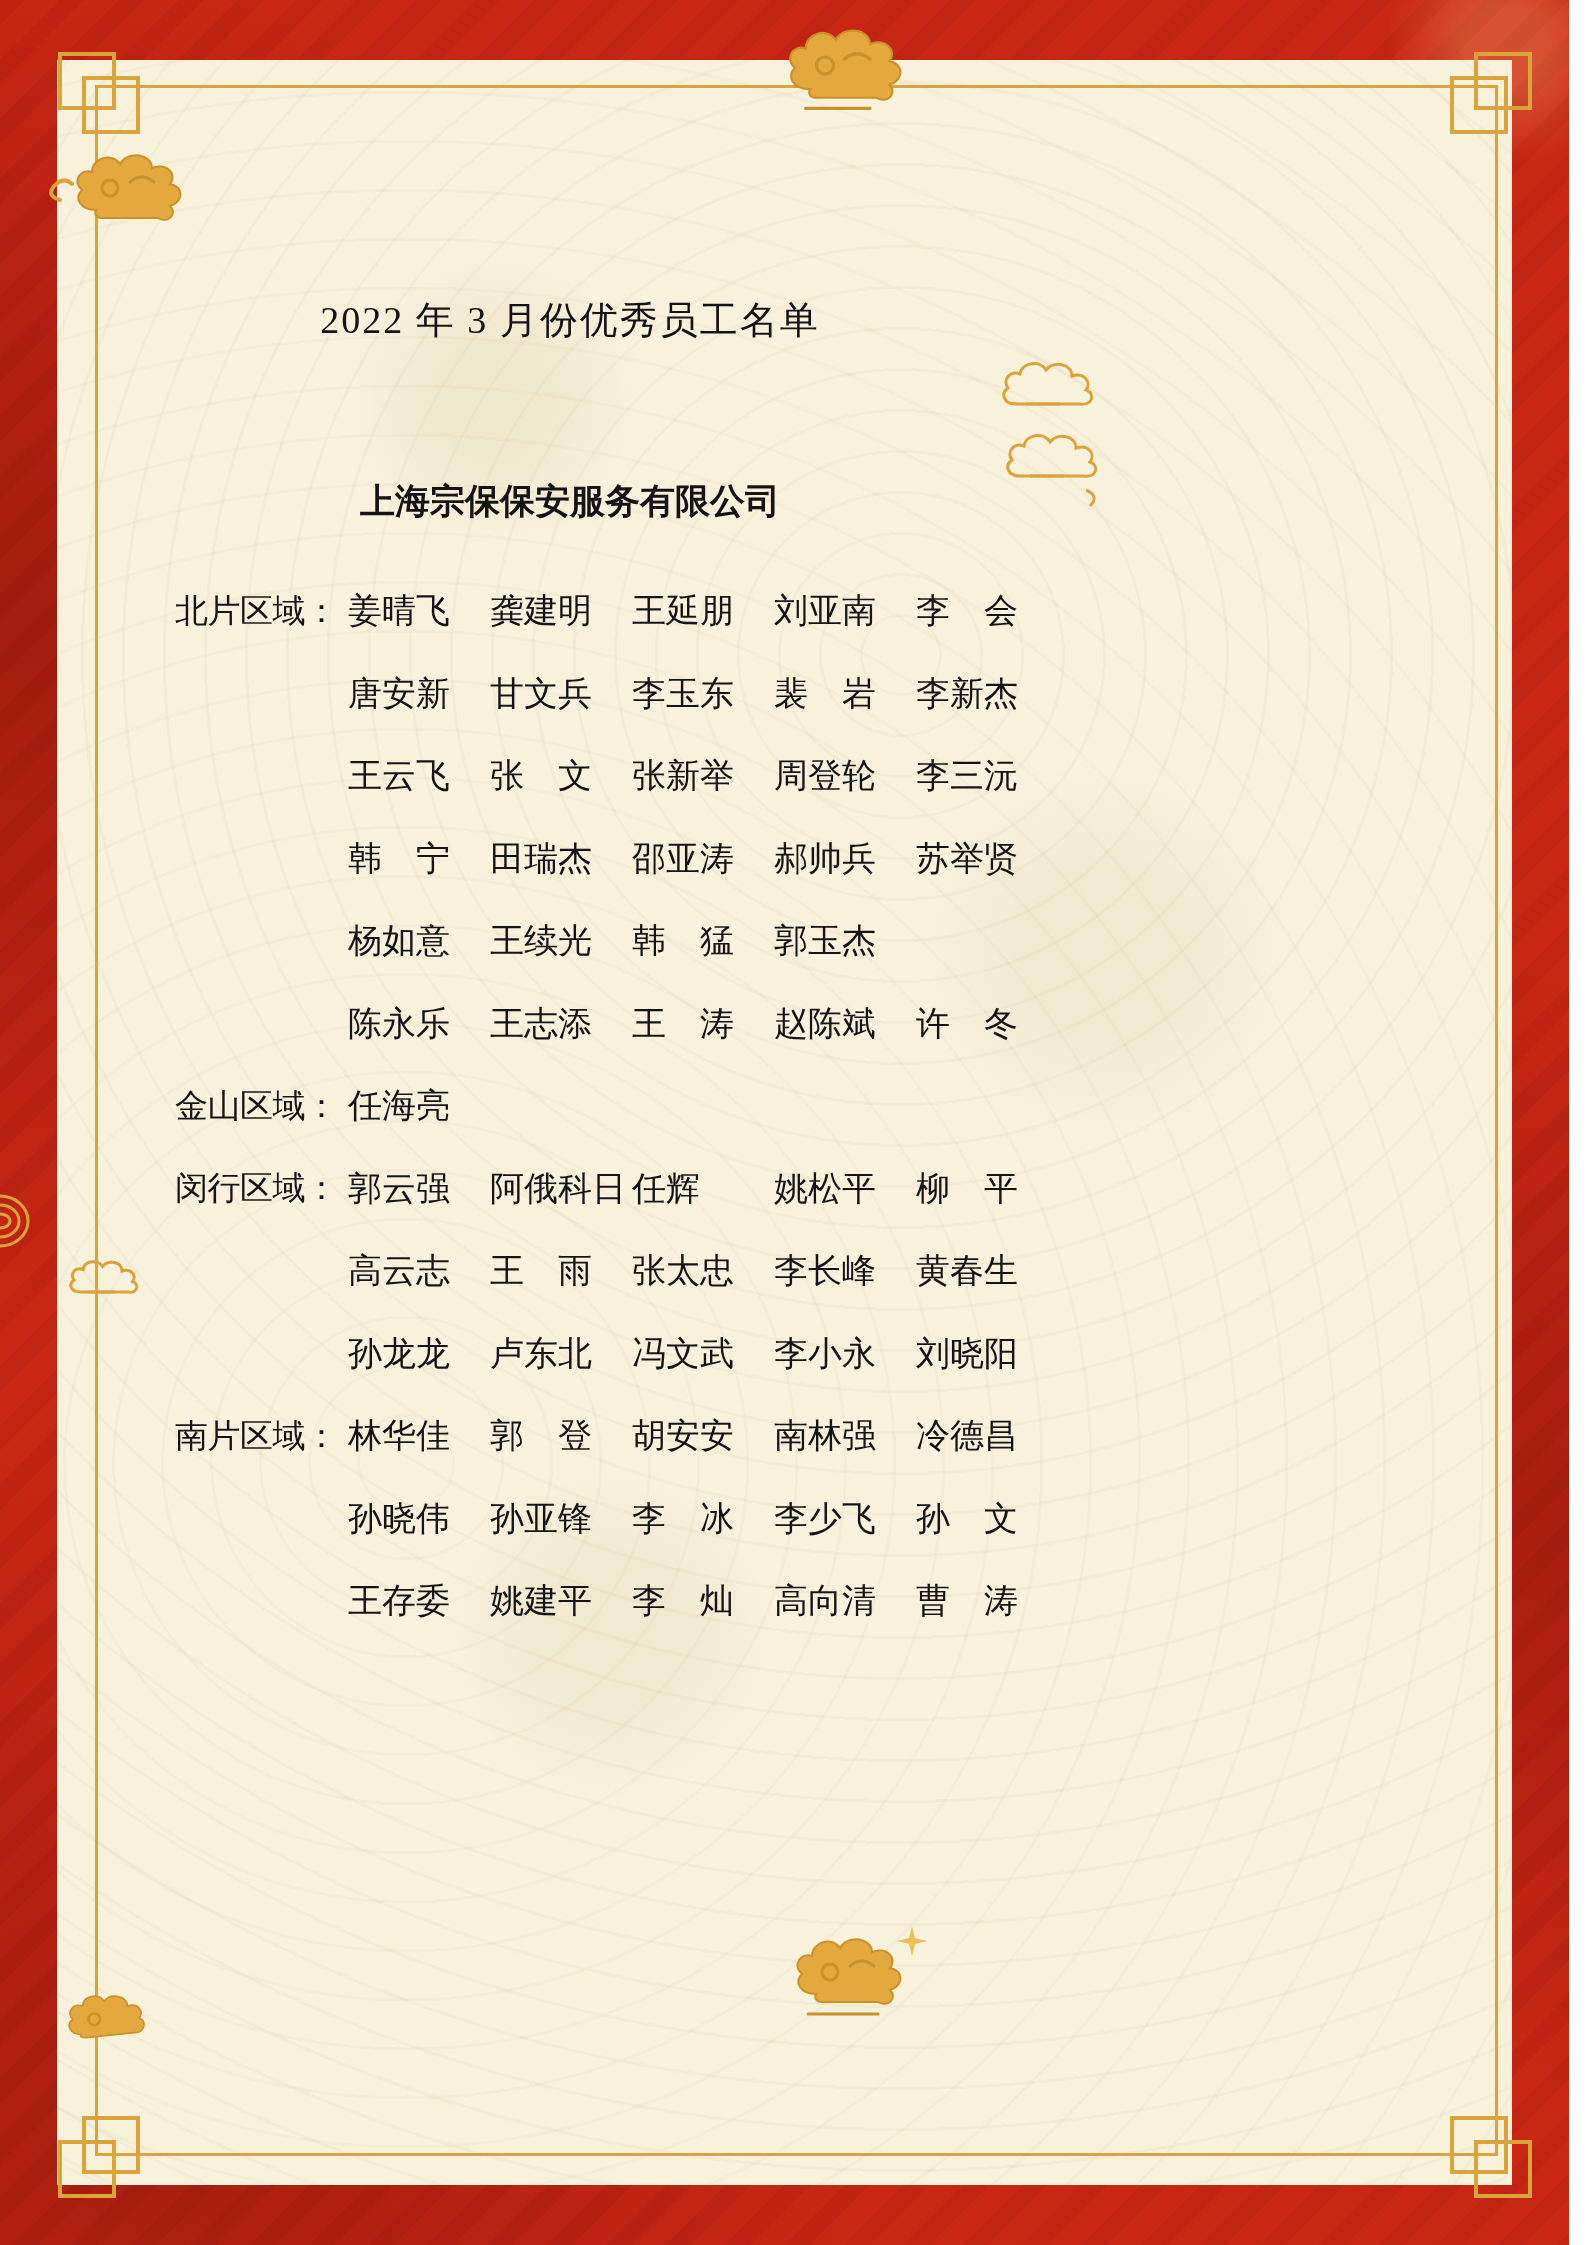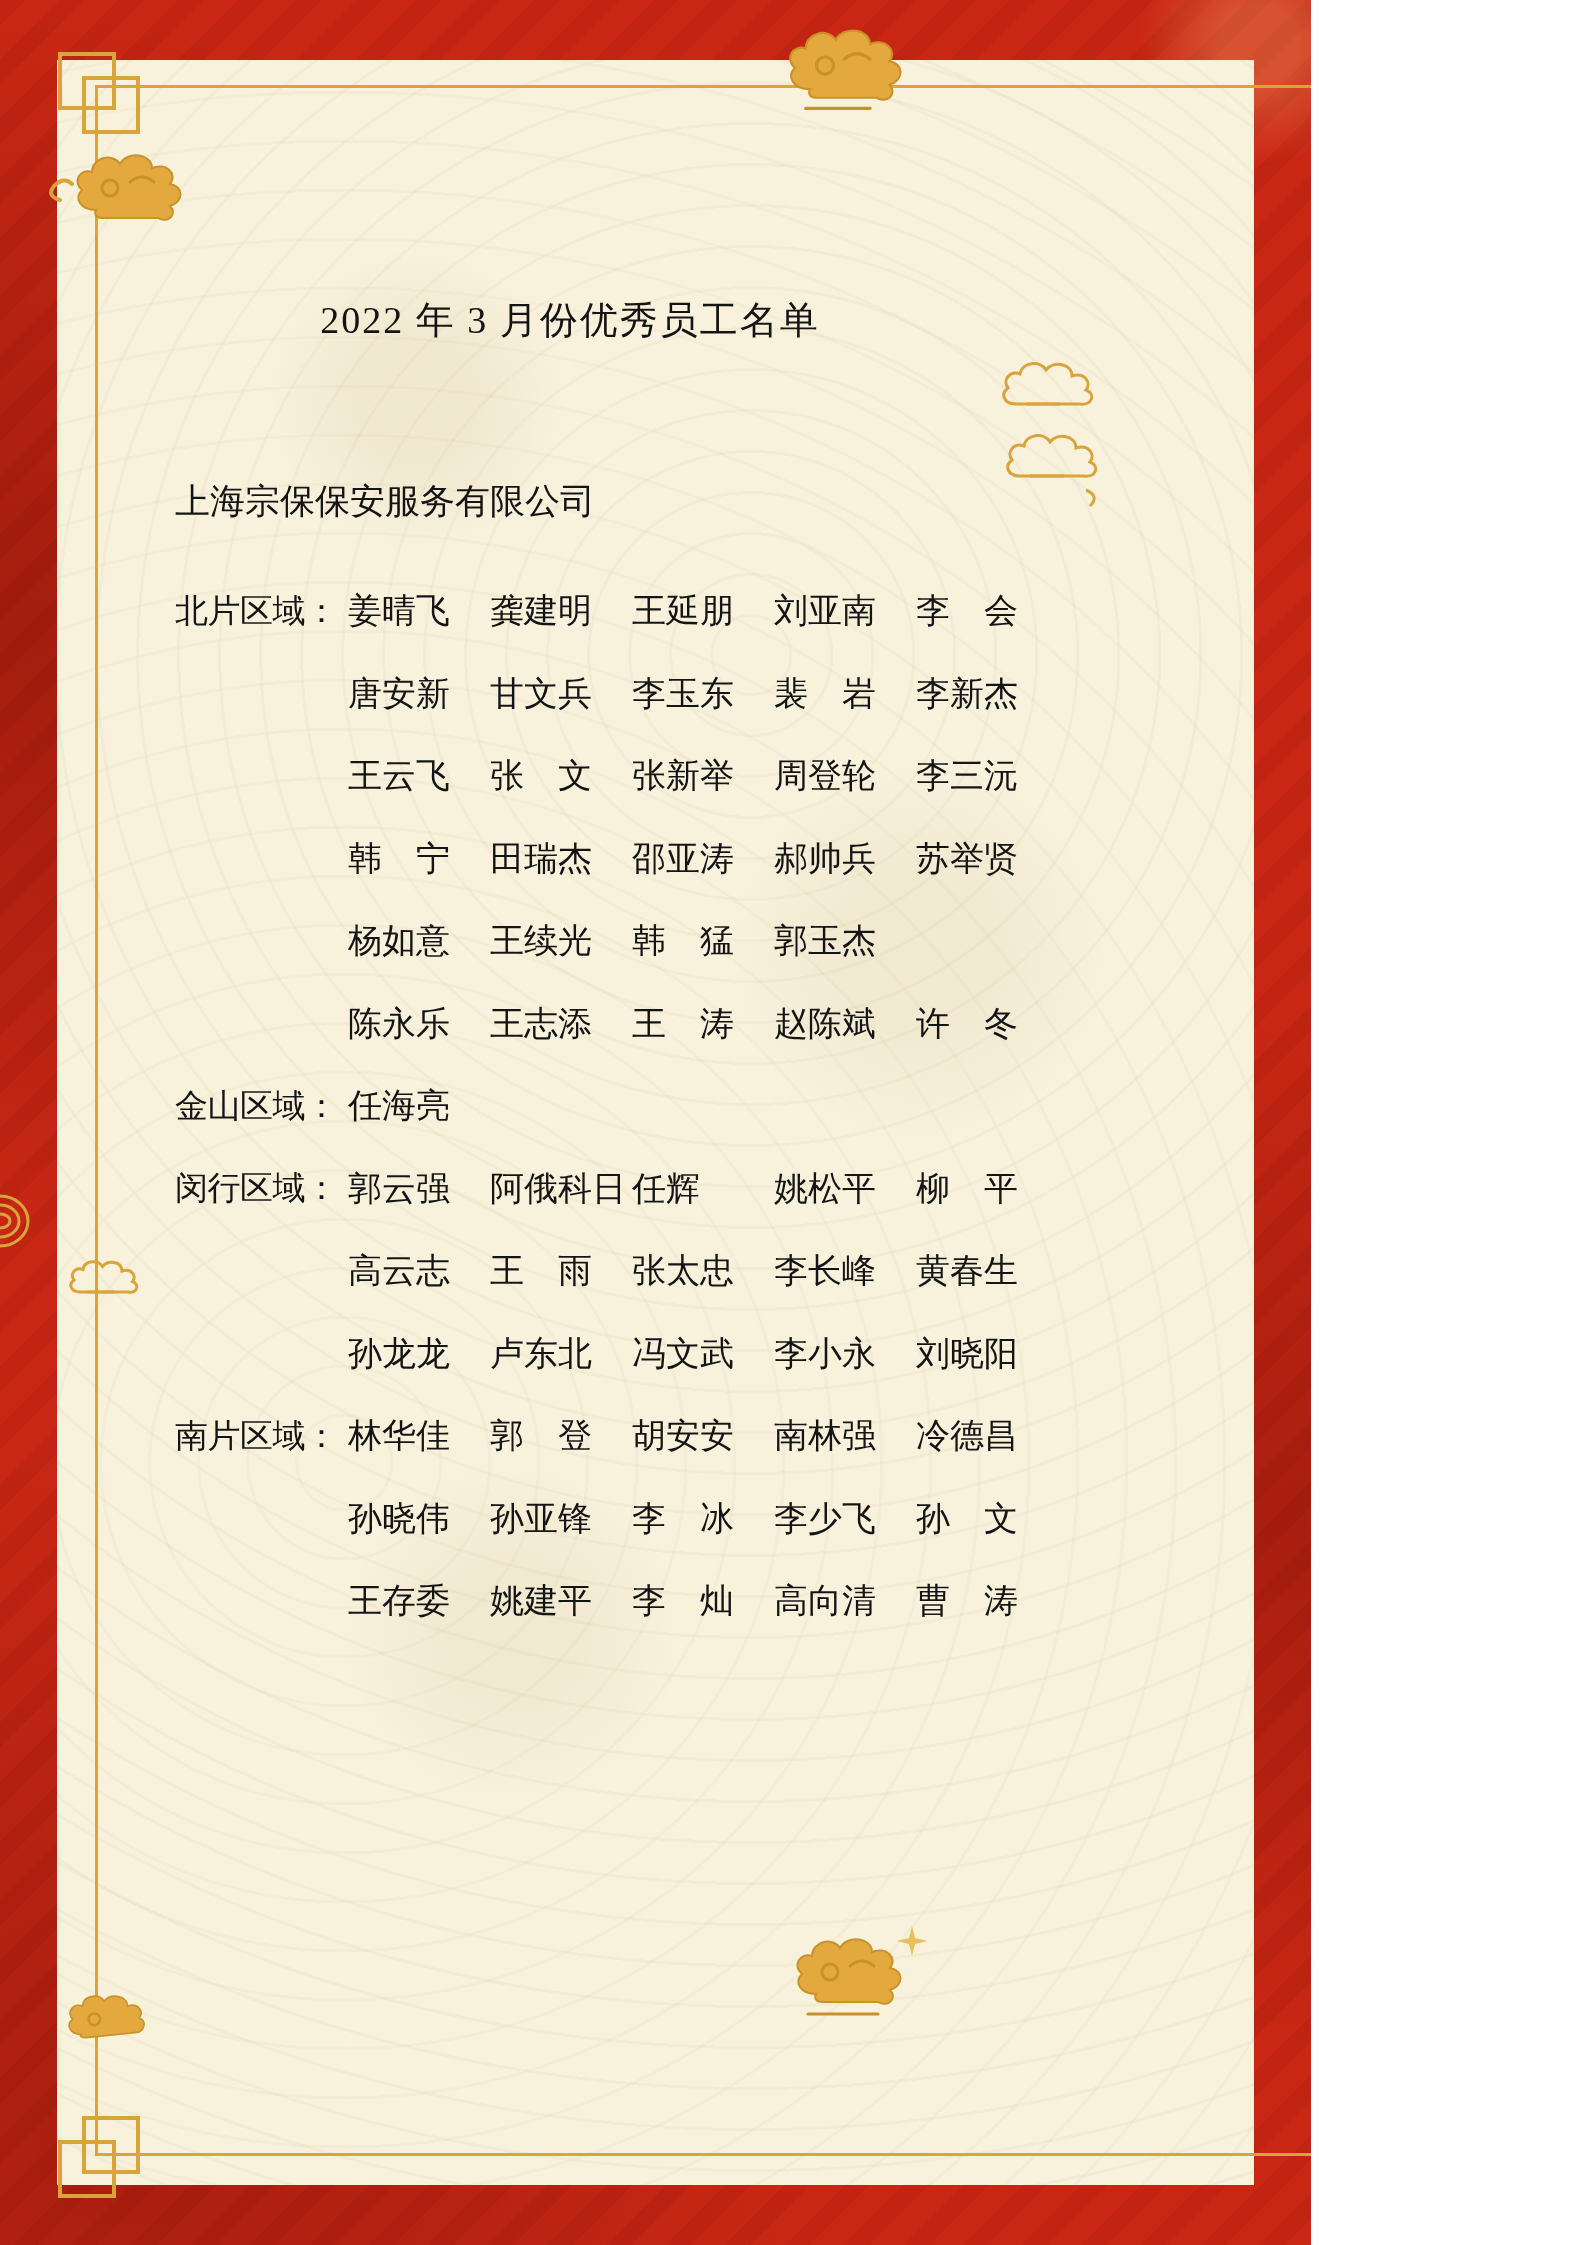--- a/index.html
+++ b/index.html
@@ -2,21 +2,21 @@
 <html><head>
 <meta charset="utf-8">
 <style>
   html,body{margin:0;padding:0;}
   body{
     width:1587px;height:2245px;
     font-family:"Liberation Serif","DejaVu Serif",serif;
     color:#141414;
   }
   .page{
-    position:relative;width:1311px;height:2245px;overflow:hidden;
+    position:relative;width:1569px;height:2245px;overflow:hidden;
     background-color:#c92714;
     background-image:
       radial-gradient(circle at 96% 2%, rgba(255,190,120,0.28) 0 40px, transparent 120px),
       radial-gradient(circle at 2% 28%, rgba(92,9,2,0.35), transparent 30%),
       radial-gradient(circle at 99% 68%, rgba(92,9,2,0.30), transparent 26%),
       radial-gradient(circle at 10% 95%, rgba(92,9,2,0.30), transparent 28%),
       repeating-linear-gradient(135deg, rgba(160,24,10,0.22) 0 18px, rgba(201,39,20,0) 18px 42px);
   }
   .paper{
     position:absolute;left:57px;top:60px;right:57px;bottom:60px;
@@ -42,22 +42,22 @@
   .corner.bl{left:58px;top:2108px;transform:scaleY(-1);}
   .corner.br{left:1442px;top:2108px;transform:scale(-1,-1);}
   .ornament{position:absolute;pointer-events:none;}
   
   .content{position:absolute;left:175px;top:0;width:790px;}
   .doc-title{
     margin:0;padding-top:295px;font-size:38px;font-weight:400;
     text-align:center;letter-spacing:2px;white-space:nowrap;
   }
   .doc-company{
-    margin:132px 0 0 0;font-size:35px;font-weight:400;
-    text-align:left;white-space:nowrap;
+    margin:132px 0 0 0;font-size:35px;font-weight:700;
+    text-align:center;white-space:nowrap;
   }
   #name-list{margin-top:45px;}
   .name-row{
     display:grid;
     grid-template-columns:152px repeat(5, minmax(121px, max-content));
     height:82.5px;align-items:center;gap:21px;
   }
   .region-label{font-size:33px;letter-spacing:-0.5px;white-space:nowrap;}
   .name-cell{font-size:34px;white-space:nowrap;}
 </style>

